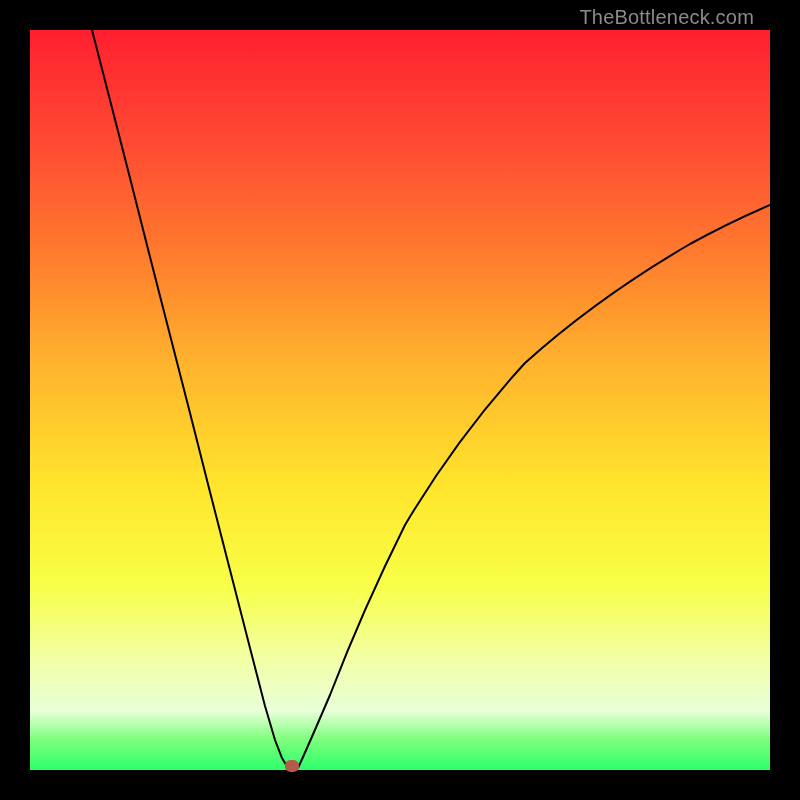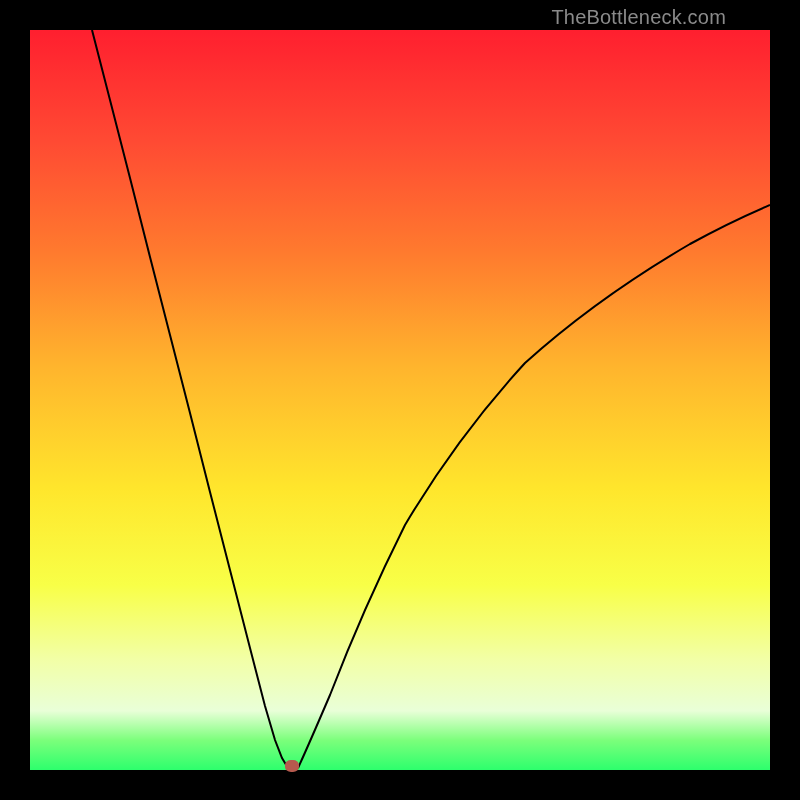--- a/index.html
+++ b/index.html
@@ -11,20 +11,21 @@
     overflow: hidden;
     font-family: Arial, Helvetica, sans-serif;
   }
   .frame {
     position: absolute;
     top: 0;
     left: 0;
     width: 736px;
     height: 800px;
     background: #000;
+    padding-left: 28px;
   }
   .plot-area {
     position: absolute;
     left: 30px;
     top: 30px;
     width: 740px;
     height: 740px;
     background: linear-gradient(
       to bottom,
       #ff1f2f 0%,

